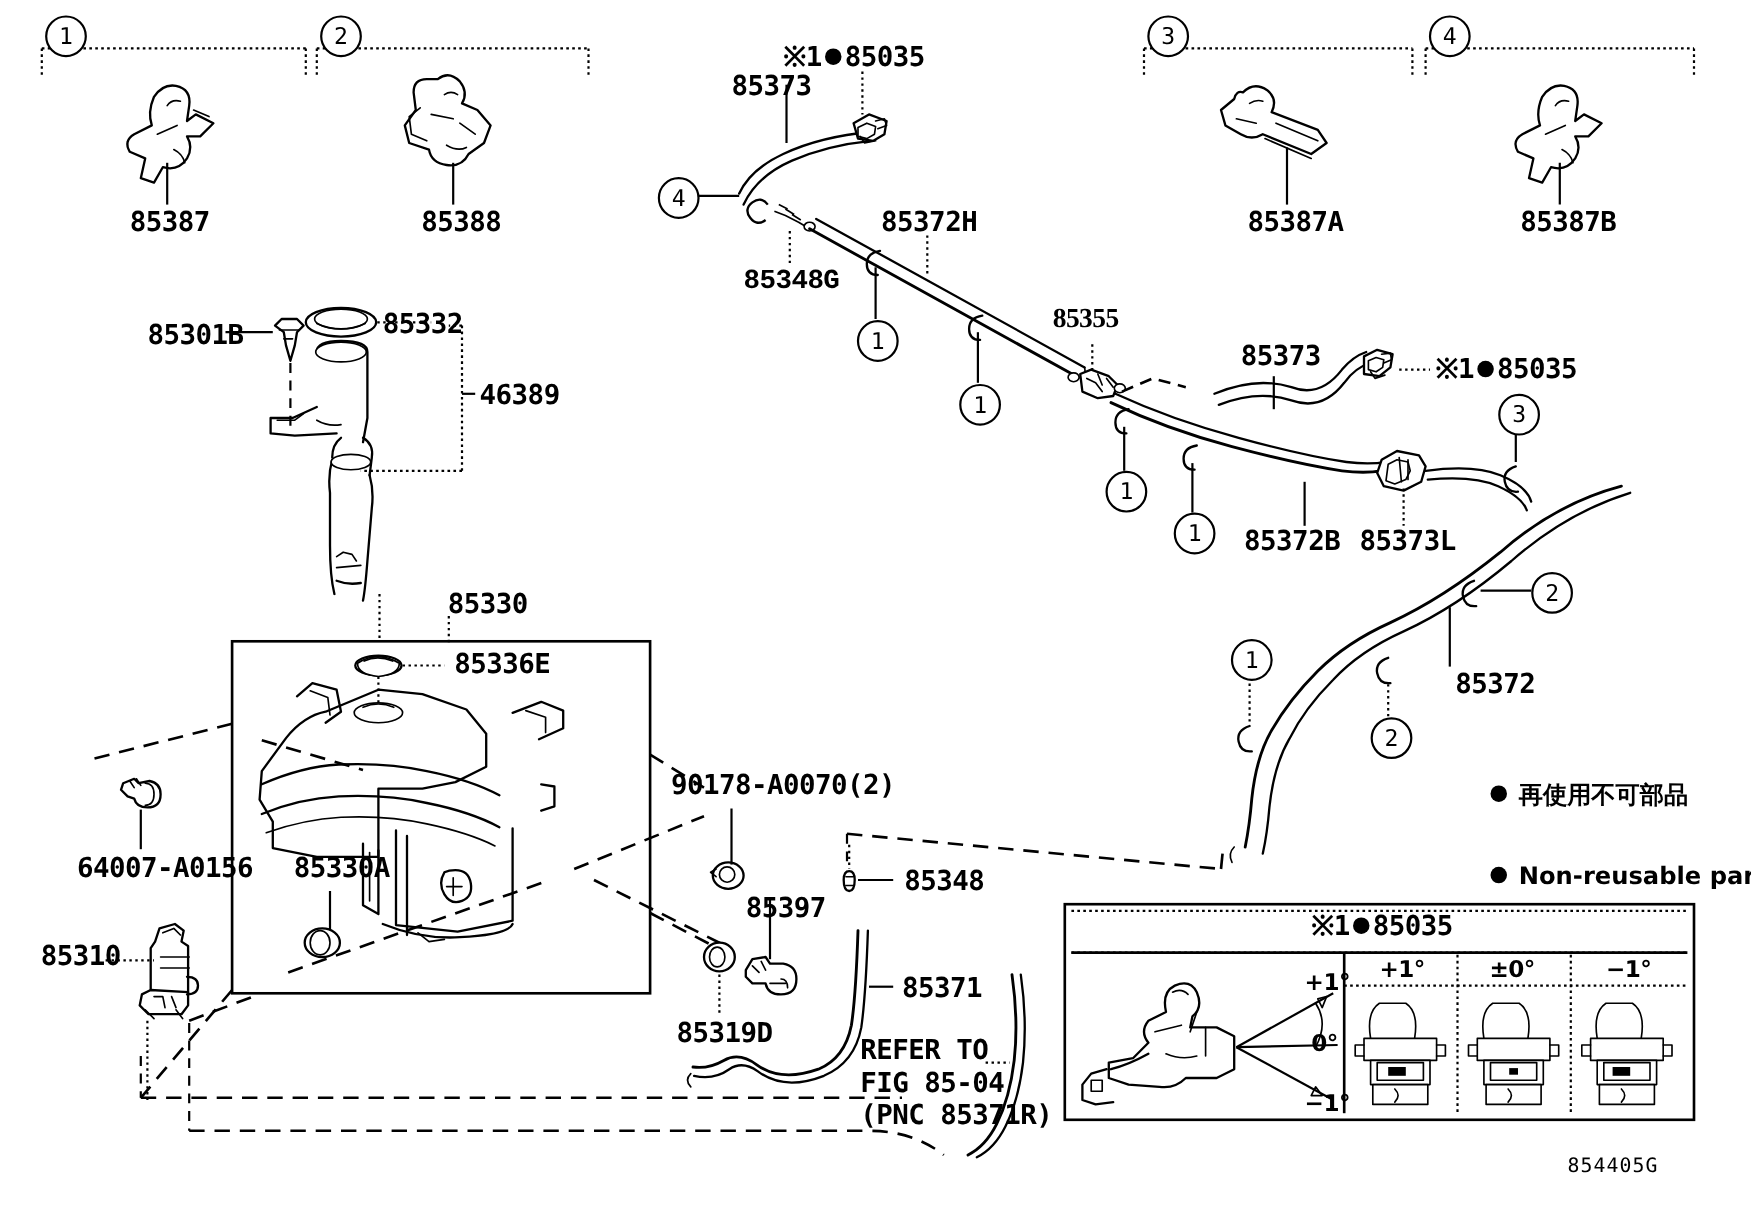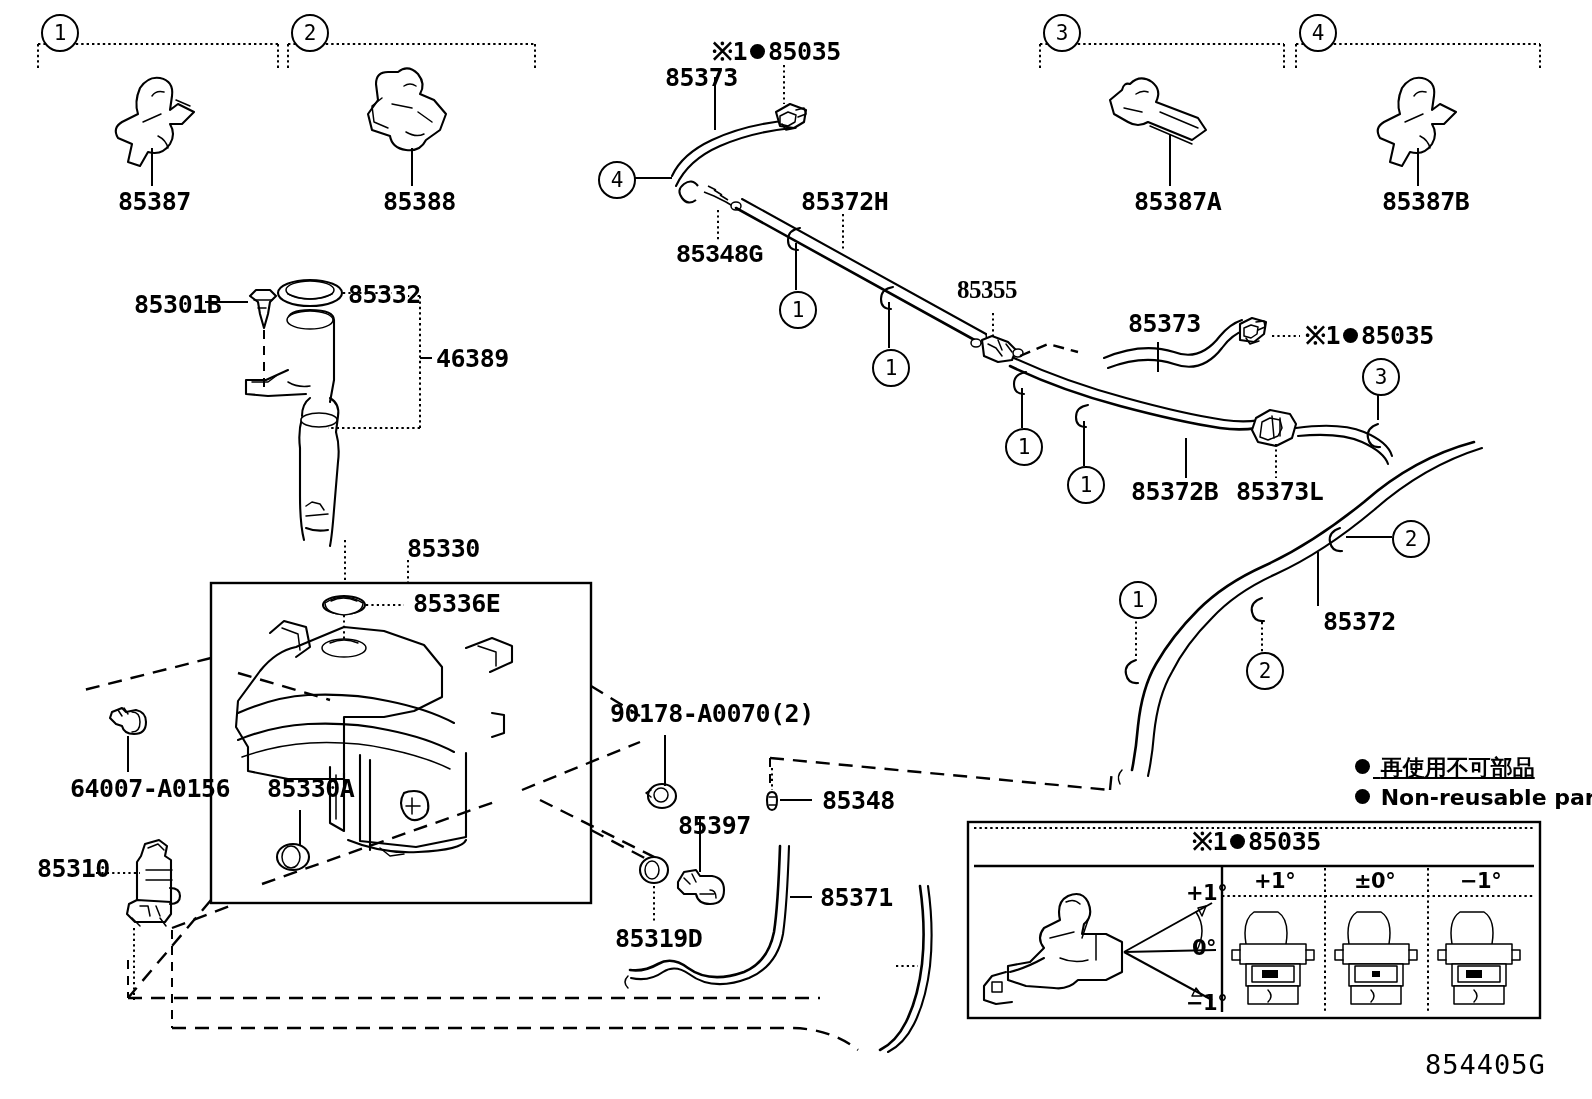--- a/index.html
+++ b/index.html
@@ -4,21 +4,21 @@
 <style>
   html,body{margin:0;padding:0;background:#fff;}
   body{width:1592px;height:1099px;position:relative;overflow:hidden;
        font-family:"Liberation Sans","DejaVu Sans",sans-serif;}
   #stage{position:absolute;left:0;top:0;width:1592px;height:1099px;}
   svg.layer{position:absolute;left:0;top:0;width:1592px;height:1099px;overflow:visible;}
   .lbl{position:absolute;font-family:"DejaVu Sans Mono","Liberation Mono",monospace;
        font-size:25px;font-weight:700;color:#000;letter-spacing:-0.5px;white-space:nowrap;line-height:1.12;}
   .lbl.cjk{font-family:"DejaVu Sans","Liberation Sans",sans-serif;font-size:22px;font-weight:600;letter-spacing:0;}
   .lbl.lat{font-family:"DejaVu Sans","Liberation Sans",sans-serif;font-size:22px;font-weight:600;letter-spacing:0;}
-  .lbl.code{font-size:27px;font-weight:500;letter-spacing:1px;}
+  .lbl.code{font-size:18px;font-weight:500;letter-spacing:1px;}
   .lbl.deg{font-family:"DejaVu Sans","Liberation Sans",sans-serif;font-size:21px;font-weight:600;}
   .bullet{display:inline-block;width:15px;height:15px;border-radius:50%;background:#000;
           vertical-align:1px;margin:0 3px;}
   .cnum{position:absolute;width:34px;height:34px;border:2.2px solid #000;border-radius:50%;
         background:#fff;font-family:"DejaVu Sans Mono","Liberation Mono",monospace;font-size:21px;
         display:flex;align-items:center;justify-content:center;color:#000;}
   .multiline{line-height:1.18;}
 </style>
 </head>
 <body>
@@ -467,22 +467,27 @@
 <div class="lbl" style="left:70px;top:775px;">64007-A0156</div>
 <div class="lbl" style="left:267px;top:775px;">85330A</div>
 <div class="lbl" style="left:37px;top:855px;">85310</div>
 
 <div class="lbl" style="left:610px;top:700px;">90178-A0070(2)</div>
 <div class="lbl" style="left:822px;top:787px;">85348</div>
 <div class="lbl" style="left:678px;top:812px;">85397</div>
 <div class="lbl" style="left:820px;top:884px;">85371</div>
 <div class="lbl" style="left:615px;top:925px;">85319D</div>
 
-
-<div class="lbl cjk" style="left:1352px;top:756px;text-decoration:underline;">
+<div class="lbl multiline" style="left:782px;top:940px;">
+  <span>REFER TO</span><br>
+  <span>FIG 85-04</span><br>
+  <span>(PNC 85371R)</span>
+</div>
+
+<div class="lbl cjk" style="left:1352px;top:712px;">
   <span class="bullet"></span>
   <span>再使用不可部品</span>
 </div>
 <div class="lbl lat" style="left:1352px;top:786px;">
   <span class="bullet"></span>
   <span>Non-reusable part</span>
 </div>
 
 <div class="lbl" style="left:1192px;top:828px;">
   <span>※1</span><span class="bullet"></span><span>85035</span>

